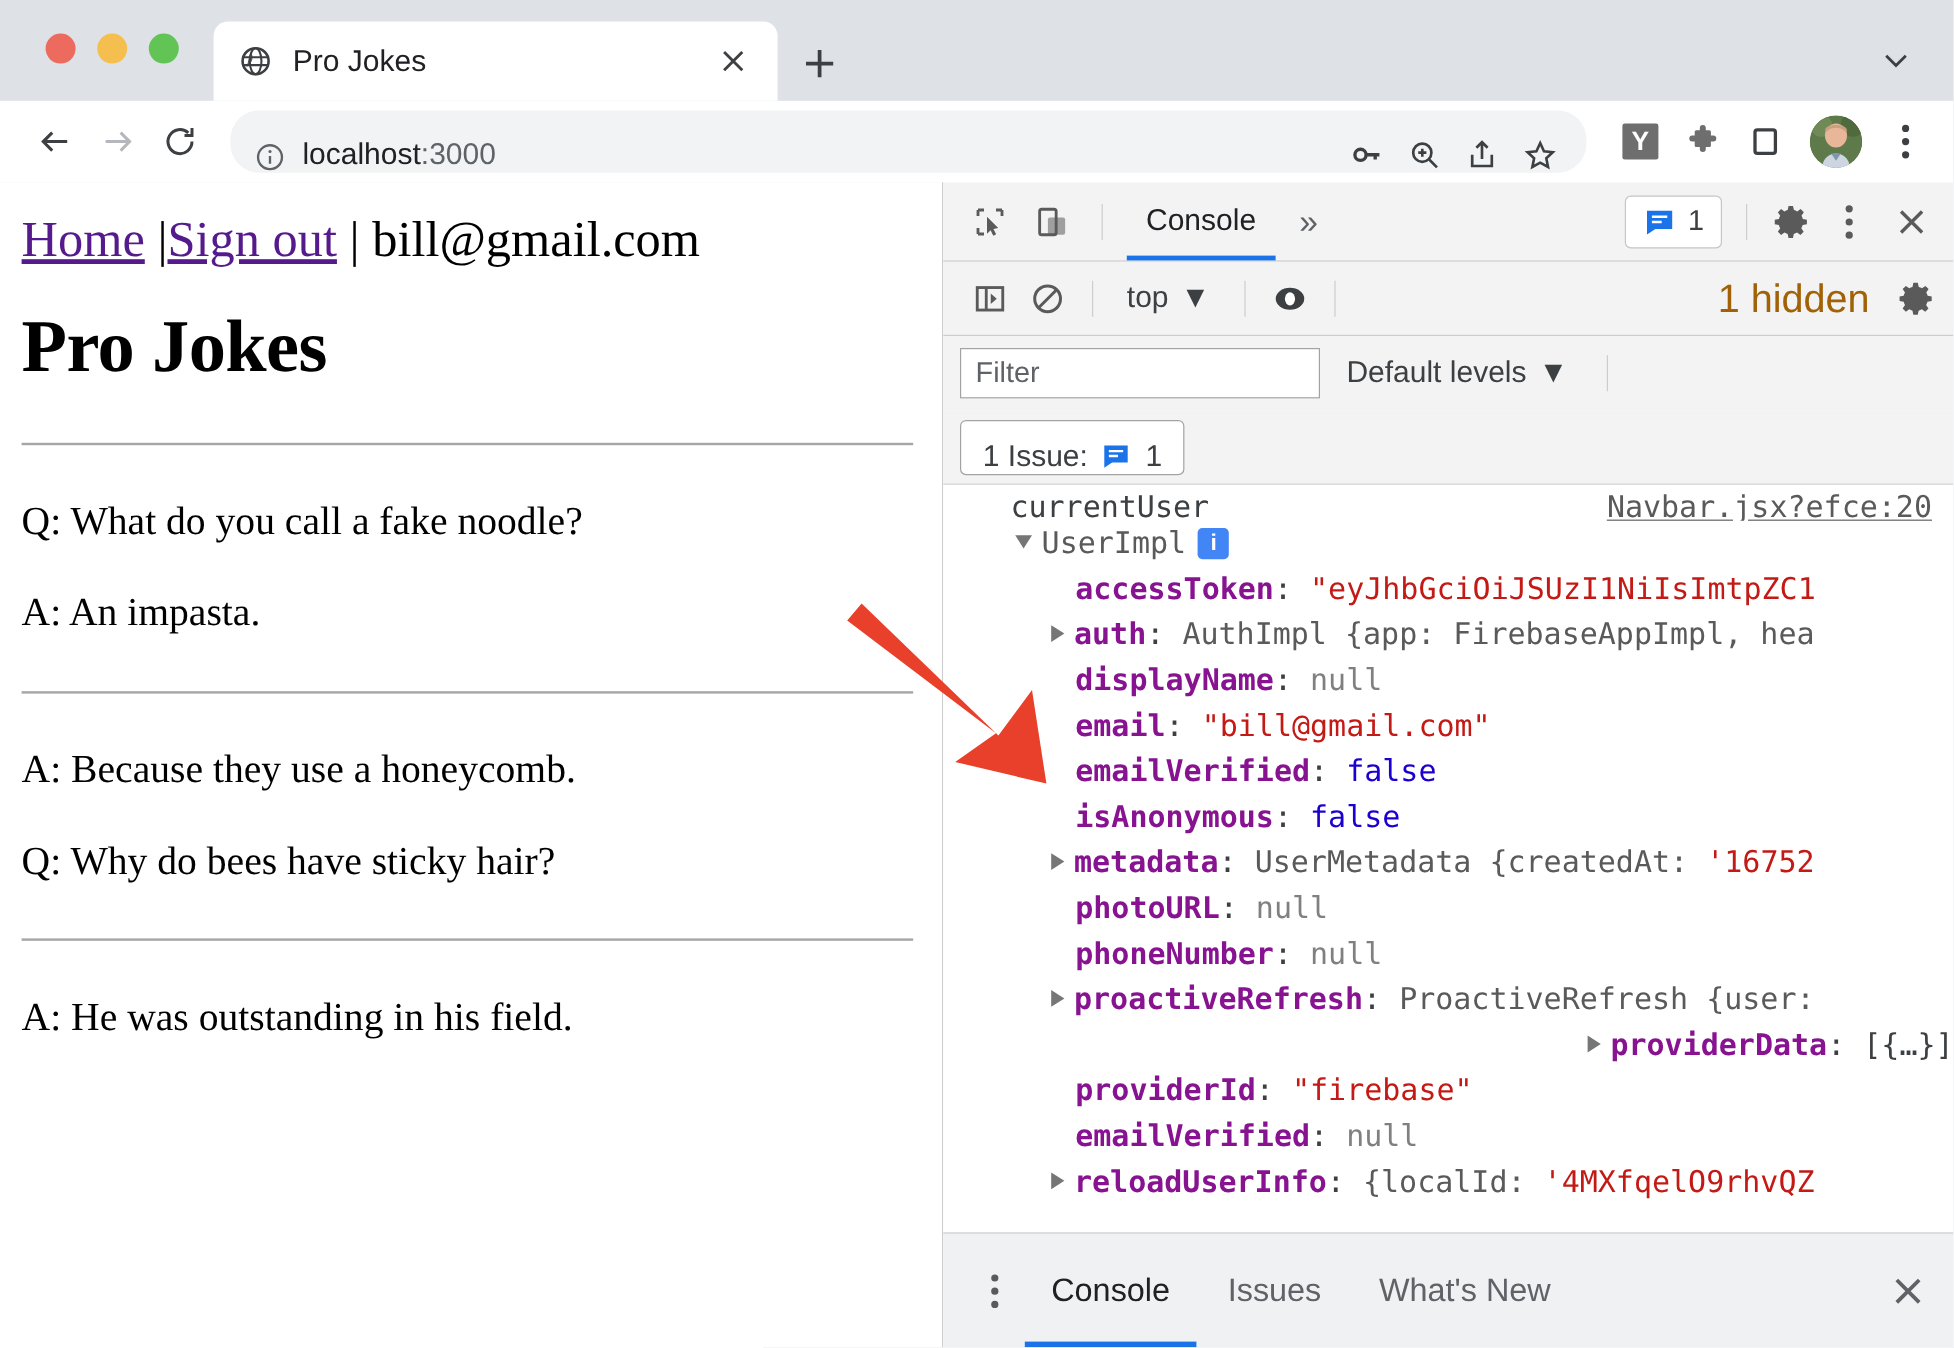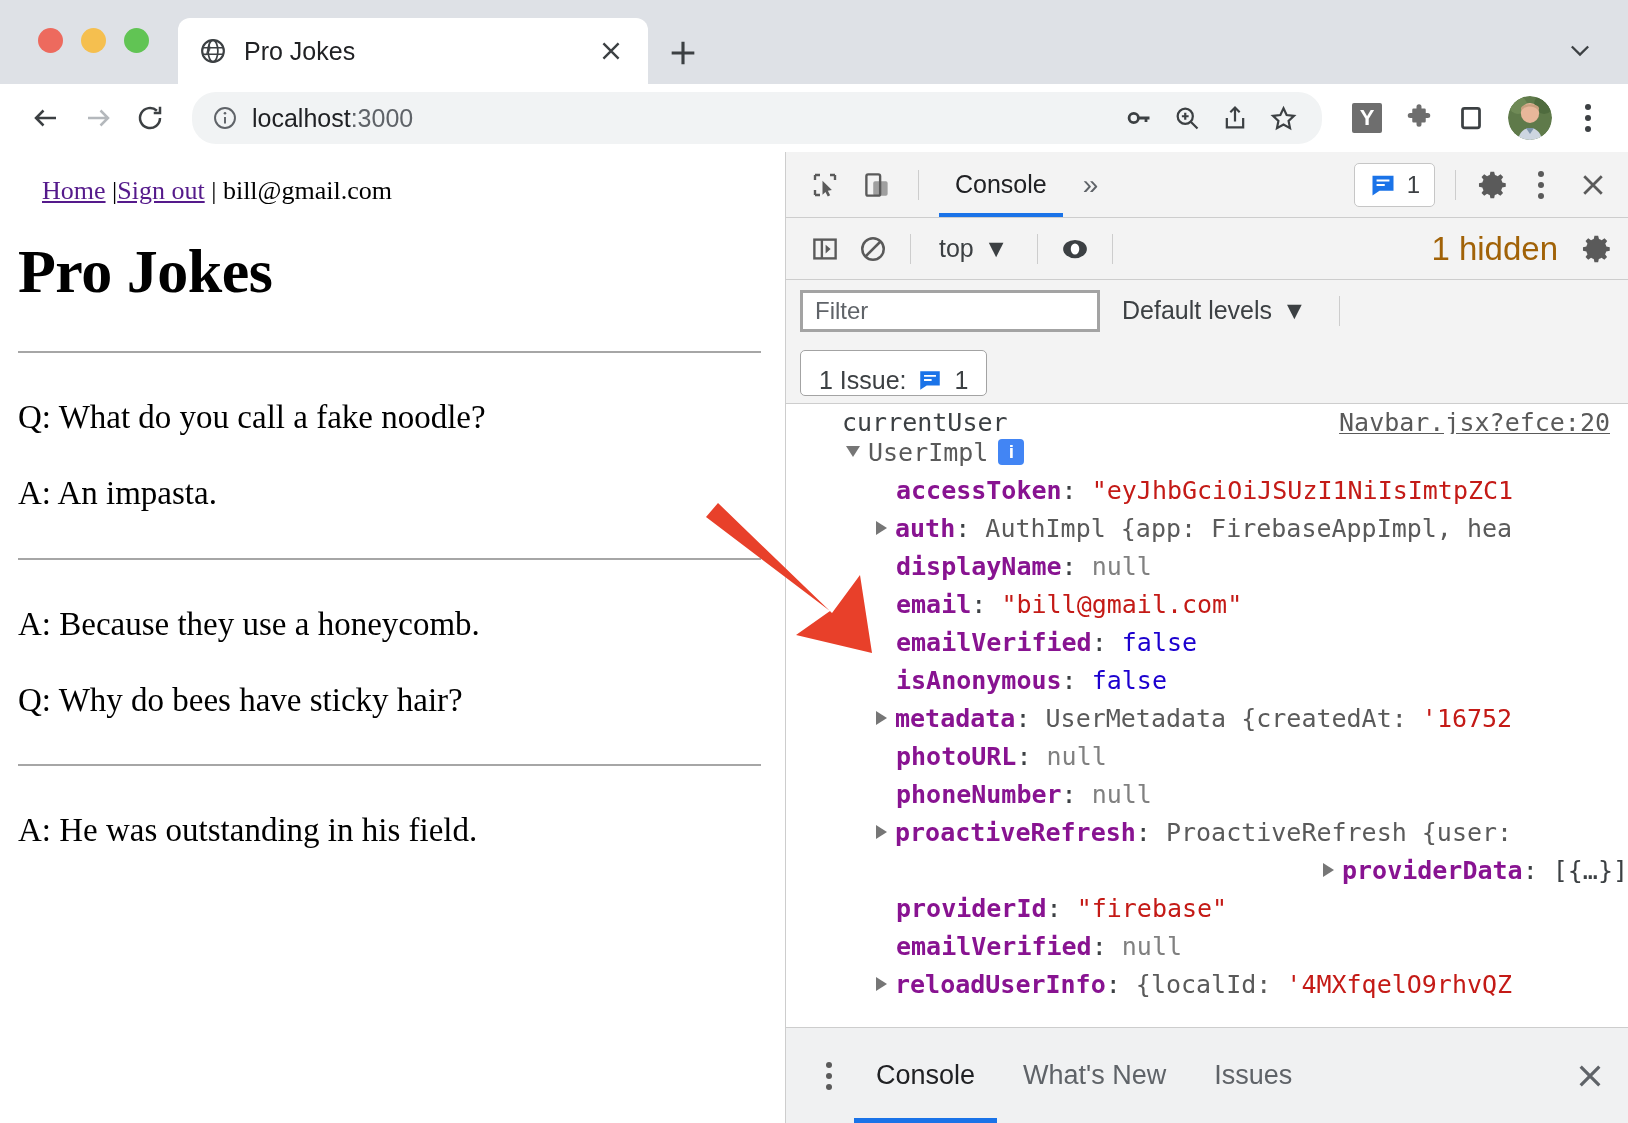--- a/index.html
+++ b/index.html
@@ -87,21 +87,21 @@
     color: #3c4043;
     flex: 0 0 48px;
   }
   .navbtn.disabled { color: #b4b8bc; }
   .omnibox {
     flex: 1;
     height: 52px;
     margin-left: 14px;
     background: #f1f3f4;
     border-radius: 24px;
-    display: flex; align-items: center;
+    display: flex; align-items: flex-end;
     padding: 0 14px 0 20px;
     gap: 14px;
     position: relative;
   }
   .info-icon { width: 26px; height: 26px; flex: 0 0 26px; color: #5f6368; }
   .url {
     font-size: 25px;
     color: #202124;
     white-space: nowrap;
     flex: 1;
@@ -144,25 +144,24 @@
   
   .page {
     width: 785px;
     background: #fff;
     padding: 24px 24px 0 18px;
     font-family: "Liberation Serif", serif;
     overflow: hidden;
     position: relative;
   }
   .navline {
-    font-size: 26px;
+    font-size: 42px;
     color: #000;
     margin-bottom: 8px;
     white-space: nowrap;
-    margin-left: 24px;
   }
   .navline a { color: #551a8b; text-decoration: underline; }
   h1.site-title {
     font-size: 62px;
     font-weight: bold;
     letter-spacing: -0.5px;
     margin: 30px 0 44px 0;
     color: #000;
   }
   hr.sep {
@@ -252,21 +251,21 @@
   .dt-filterbar {
     height: 62px;
     background: #f3f3f3;
     display: flex; align-items: center;
     padding: 0 14px 0 14px;
     gap: 14px;
     border-bottom: 1px solid #f3f3f3;
   }
   .filter-input {
     width: 300px; height: 42px;
-    border: 3px solid #a3a3a3;
+    border: 1px solid #a3a3a3;
     background: #fff;
     font-size: 24px;
     color: #3c4043;
     padding: 0 12px;
     font-family: "Liberation Sans", sans-serif;
   }
   .filter-input::placeholder { color: #5f6368; }
   .levels {
     font-size: 25px; color: #3c4043;
     display: flex; align-items: center; gap: 10px;
@@ -681,22 +680,22 @@
           </div>
       </div>
 
       <div class="dt-drawer">
         <span class="dt-ic kebab-v">
             <i></i>
             <i></i>
             <i></i>
           </span>
         <span class="drawer-tab active">Console</span>
+        <span class="drawer-tab">Issues</span>
         <span class="drawer-tab">What's New</span>
-        <span class="drawer-tab">Issues</span>
         <span class="drawer-close">
           <svg viewBox="0 0 24 24" width="32" height="32">
               <path d="M5 5l14 14M19 5L5 19" stroke="#5f6368" stroke-width="2.4" fill="none"></path>
             </svg>
         </span>
       </div>
     </div>
   </div>
 
   <div class="arrow-annot">

